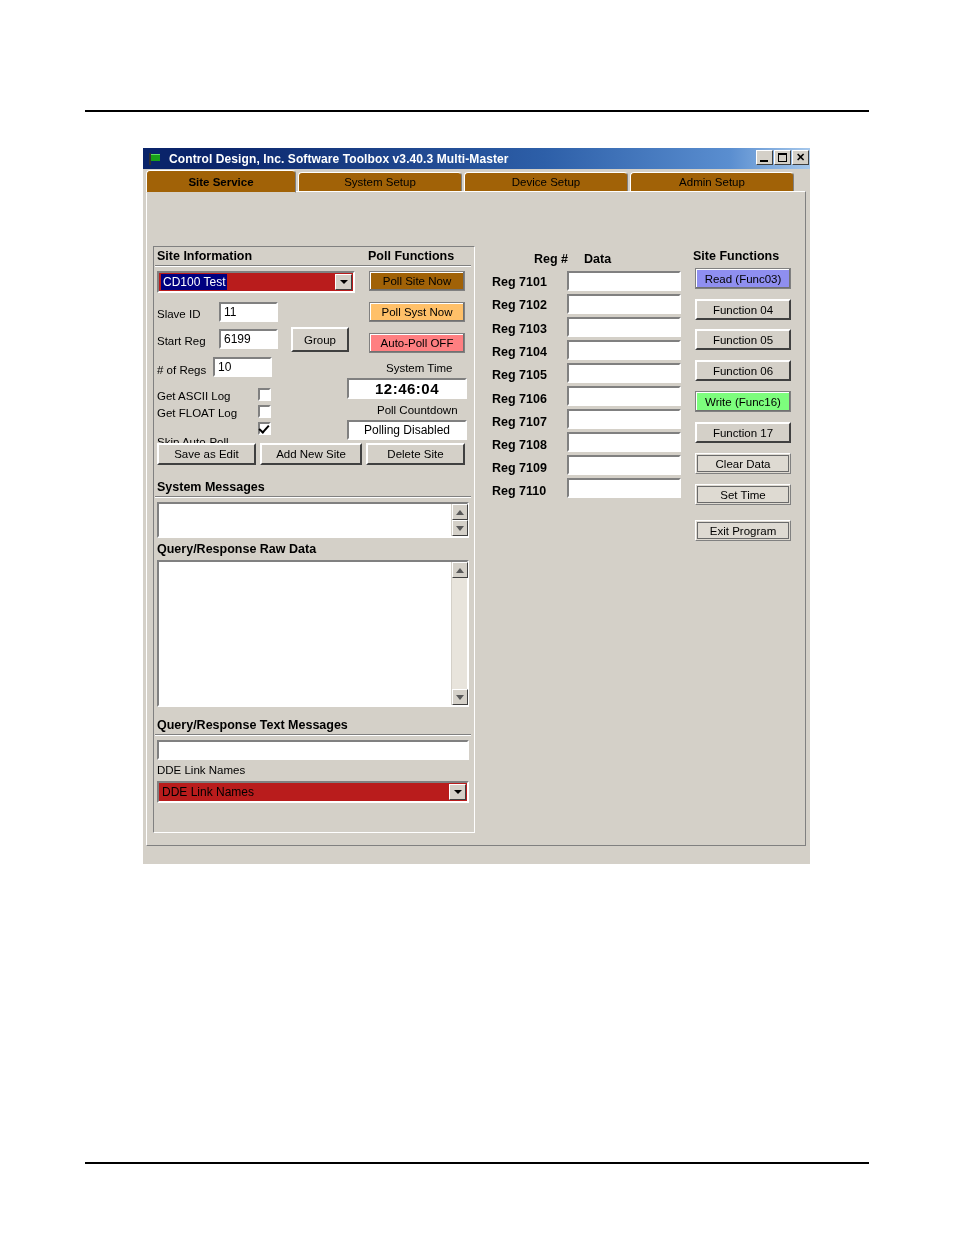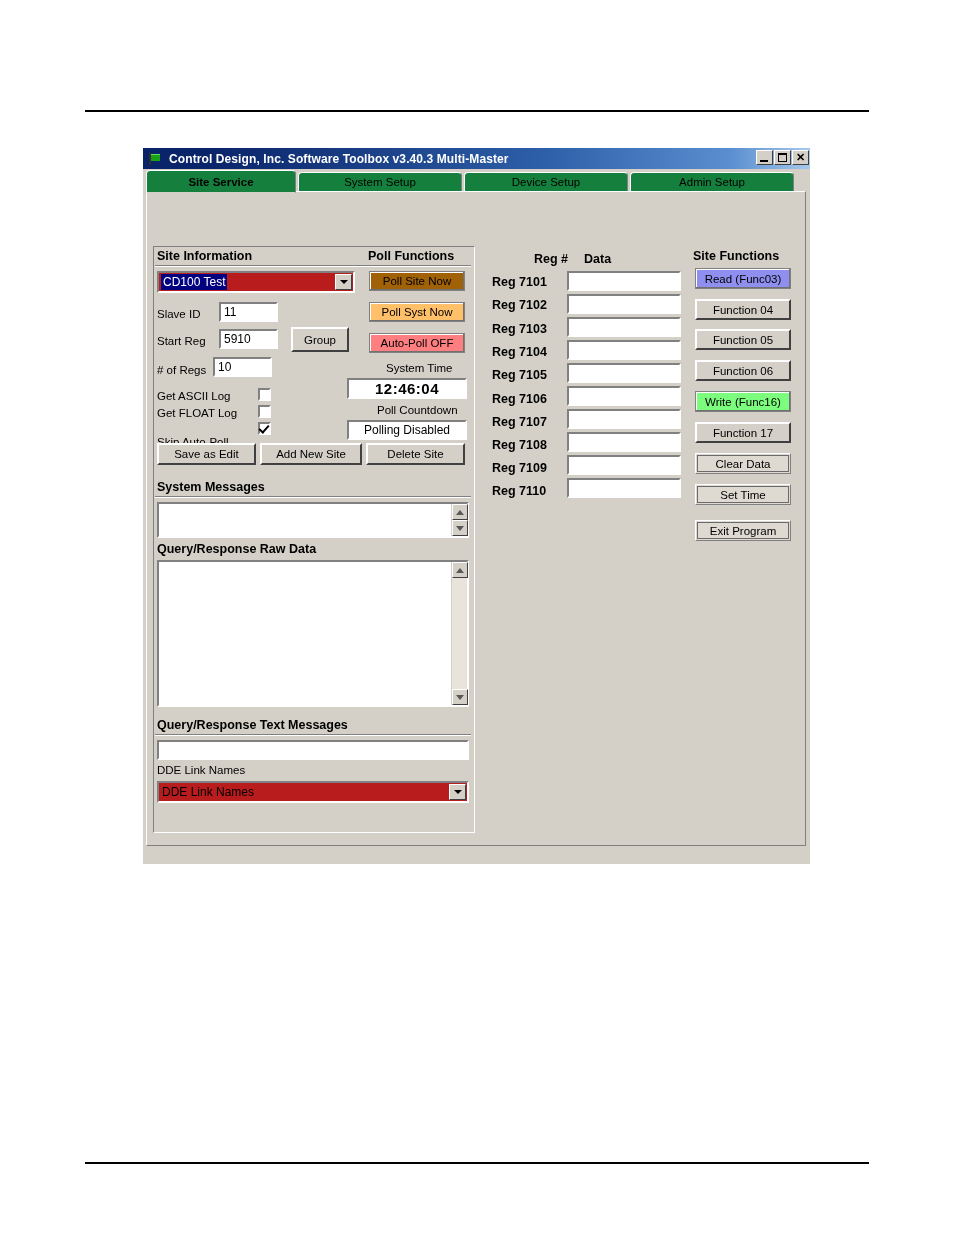--- a/index.html
+++ b/index.html
@@ -118,21 +118,21 @@
   .tabstrip {
     position: absolute;
     left: 3px; top: 22px;
     width: 660px;
     height: 22px;
   }
   .tab {
     position: absolute;
     top: 2px;
     height: 20px;
-    background: #15803d;
+    background: #a16207;
     border: 1px solid;
     border-color: #ffffff #808080 #d4d0c8 #ffffff;
     border-radius: 4px 4px 0 0;
     display: flex;
     align-items: center;
     justify-content: center;
     font-size: 11.5px;
     color: #000000;
     box-sizing: border-box;
   }
@@ -401,21 +401,21 @@
       <span style="flex:1 1 auto;"></span>
       <span class="carrow">
           <i></i>
         </span>
     </div>
 
     <div class="lbl" style="left:10px; top:116px;">Slave ID</div>
     <div class="tbox" style="left:72px; top:110px; width:59px; height:20px;">11</div>
 
     <div class="lbl" style="left:10px; top:143px;">Start Reg</div>
-    <div class="tbox" style="left:72px; top:137px; width:59px; height:20px;">5910</div>
+    <div class="tbox" style="left:72px; top:137px; width:59px; height:20px;">6199</div>
     <div class="btn" style="left:144px; top:135px; width:58px; height:25px;">Group</div>
 
     <div class="lbl" style="left:10px; top:172px;"># of Regs</div>
     <div class="tbox" style="left:66px; top:165px; width:59px; height:20px;">10</div>
 
     <div class="lbl" style="left:10px; top:198px;">Get ASCII Log</div>
     <div class="chk" style="left:111px; top:196px;"></div>
 
     <div class="lbl" style="left:10px; top:215px;">Get FLOAT Log</div>
     <div class="chk" style="left:111px; top:213px;"></div>

